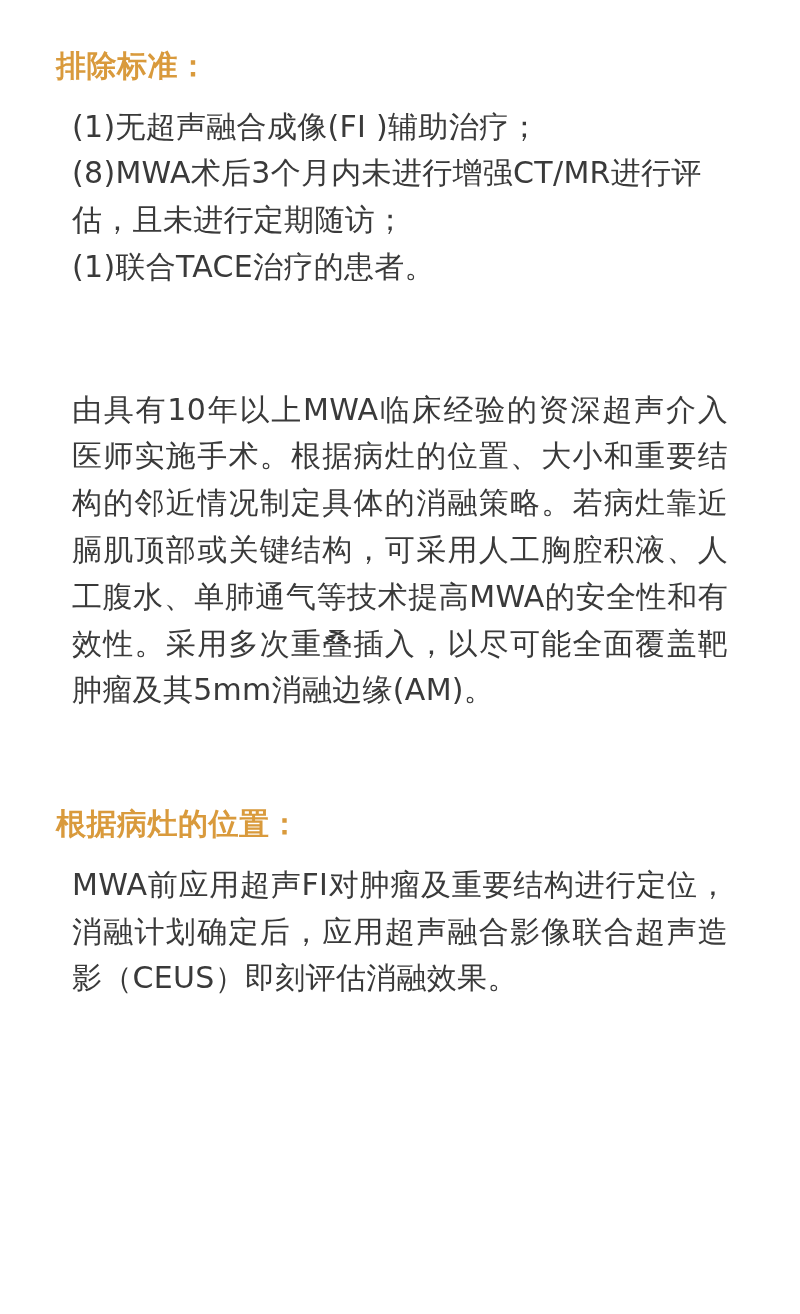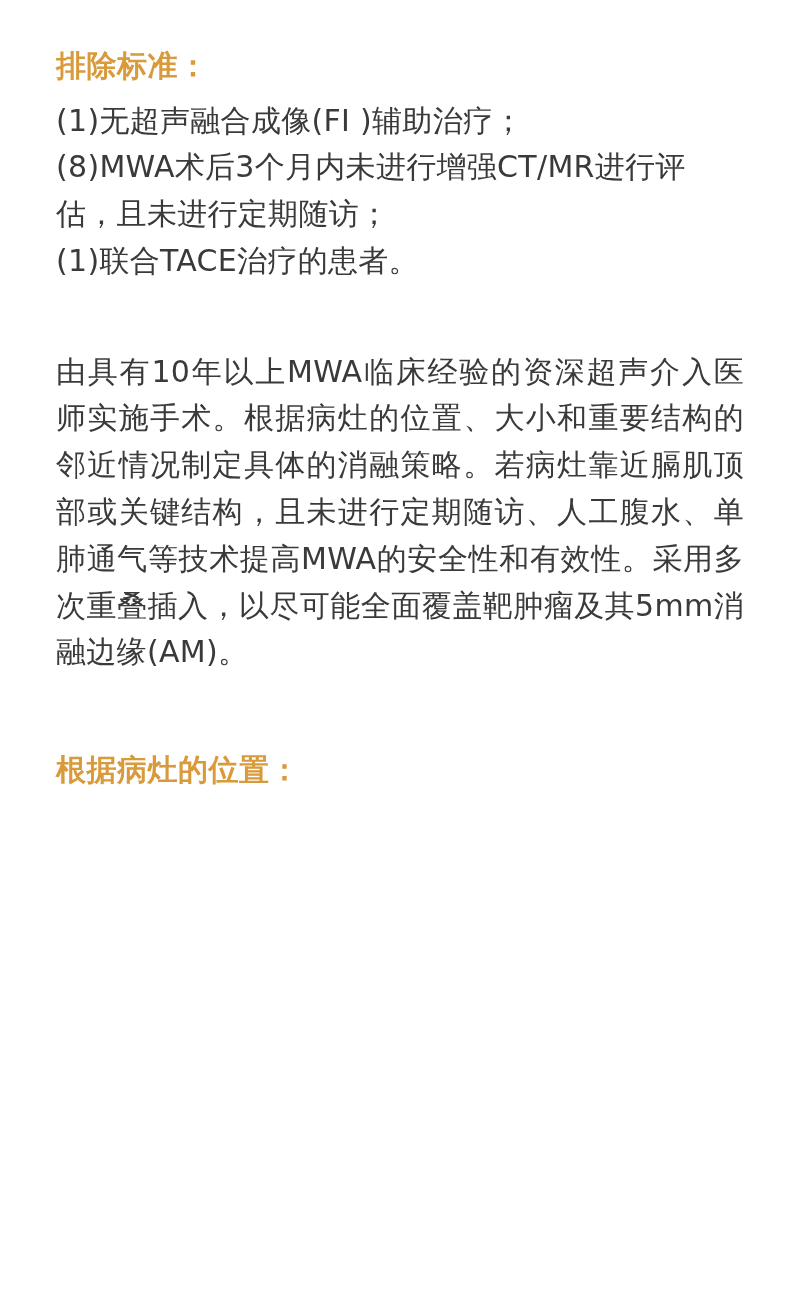--- a/index.html
+++ b/index.html
@@ -27,21 +27,21 @@
     font-size: 30px;
     line-height: 1.45;
     letter-spacing: 0.5px;
     margin: 0 0 10px 0;
   }
   .para {
     color: #3a3a3a;
     font-size: 30px;
     line-height: 1.56;
     letter-spacing: 0.3px;
-    margin: 0;
+    margin: 16px;
   }
   .para.justify {
     text-align: justify;
     text-align-last: left;
   }
   .block-gap-lg {
     height: 64px;
   }
   .block-gap-xl {
     height: 72px;
@@ -60,22 +60,23 @@
     <p class="para">
       <span class="line">(1)无超声融合成像(FI )辅助治疗；</span>
       <span class="line">(8)MWA术后3个月内未进行增强CT/MR进行评估，且未进行定期随访；</span>
       <span class="line">(1)联合TACE治疗的患者。</span>
     </p>
   </section>
 
   <div class="block-gap-lg"></div>
 
   <section>
-    <p class="para justify">由具有10年以上MWA临床经验的资深超声介入医师实施手术。根据病灶的位置、大小和重要结构的邻近情况制定具体的消融策略。若病灶靠近膈肌顶部或关键结构，且未进行定期随访、人工腹水、单肺通气等技术提高MWA的安全性和有效性。采用多次重叠插入，以尽可能全面覆盖靶肿瘤及其5mm消融边缘(AM)。</p>
+    <p class="para justify">由具有10年以上MWA临床经验的资深超声介入医师实施手术。根据病灶的位置、大小和重要结构的邻近情况制定具体的消融策略。若病灶靠近膈肌顶部或关键结构，可采用人工胸腔积液、人工腹水、单肺通气等技术提高MWA的安全性和有效性。采用多次重叠插入，以尽可能全面覆盖靶肿瘤及其5mm消融边缘(AM)。</p>
   </section>
 
   <div class="block-gap-xl"></div>
 
   <section>
     <h2 class="heading">根据病灶的位置：</h2>
+    <p class="para justify">MWA前应用超声FI对肿瘤及重要结构进行定位，消融计划确定后，应用超声融合影像联合超声造影（CEUS）即刻评估消融效果。</p>
   </section>
 
 </div>
 
 </body></html>

